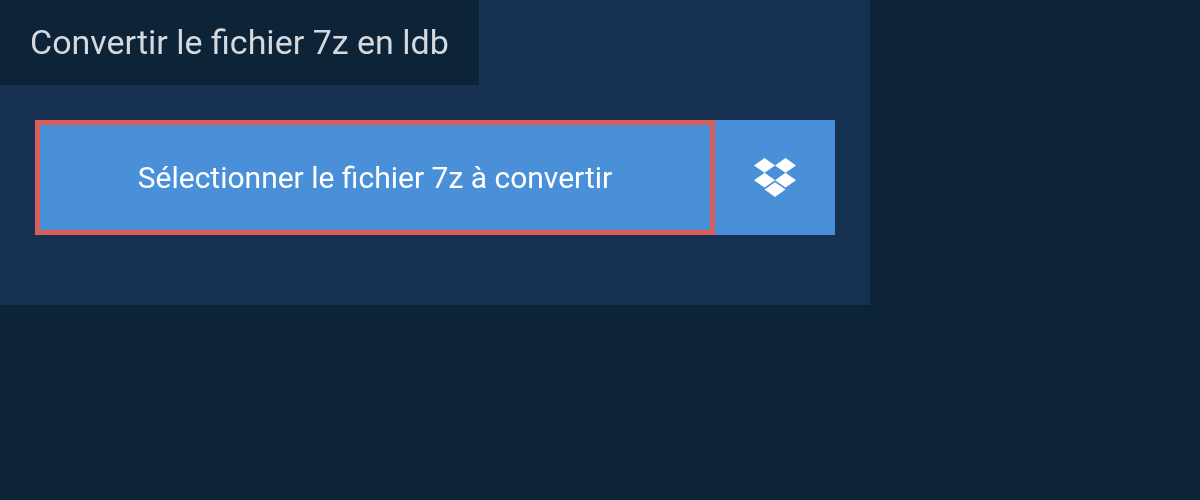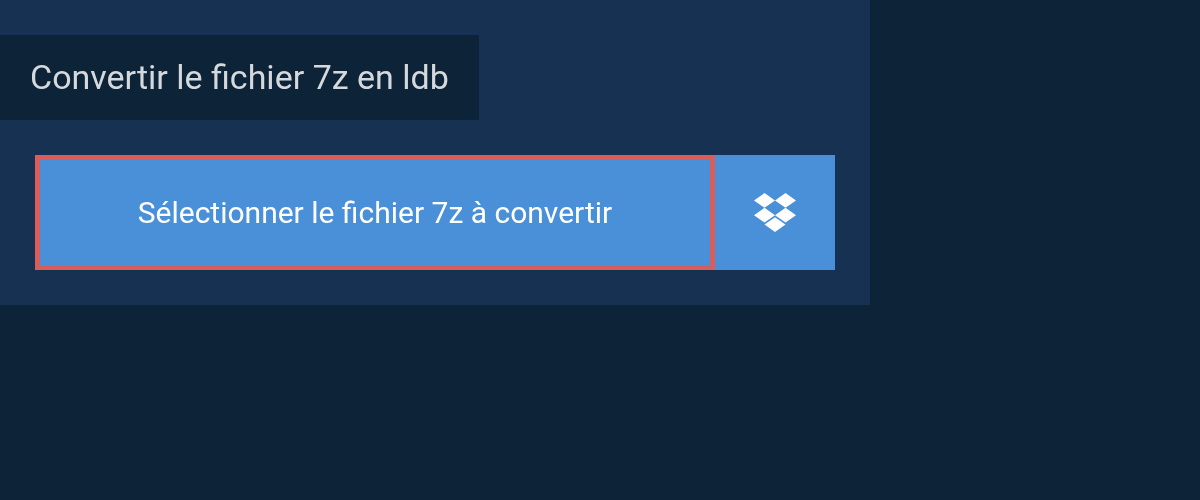--- a/index.html
+++ b/index.html
@@ -21,21 +21,20 @@
       position: relative;
     }
     .title-tab {
       background-color: #0d2438;
       color: #d5d9dd;
       font-size: 34px;
       font-weight: 400;
       padding: 22px 30px;
       display: inline-block;
       line-height: 1.2;
-      margin-top: 35px;
     }
     .button-row {
       display: flex;
       padding: 35px 35px 35px 35px;
     }
     .select-file-button {
       flex: 1;
       background-color: #4a90d9;
       border: 5px solid #d95d5a;
       color: #ffffff;

